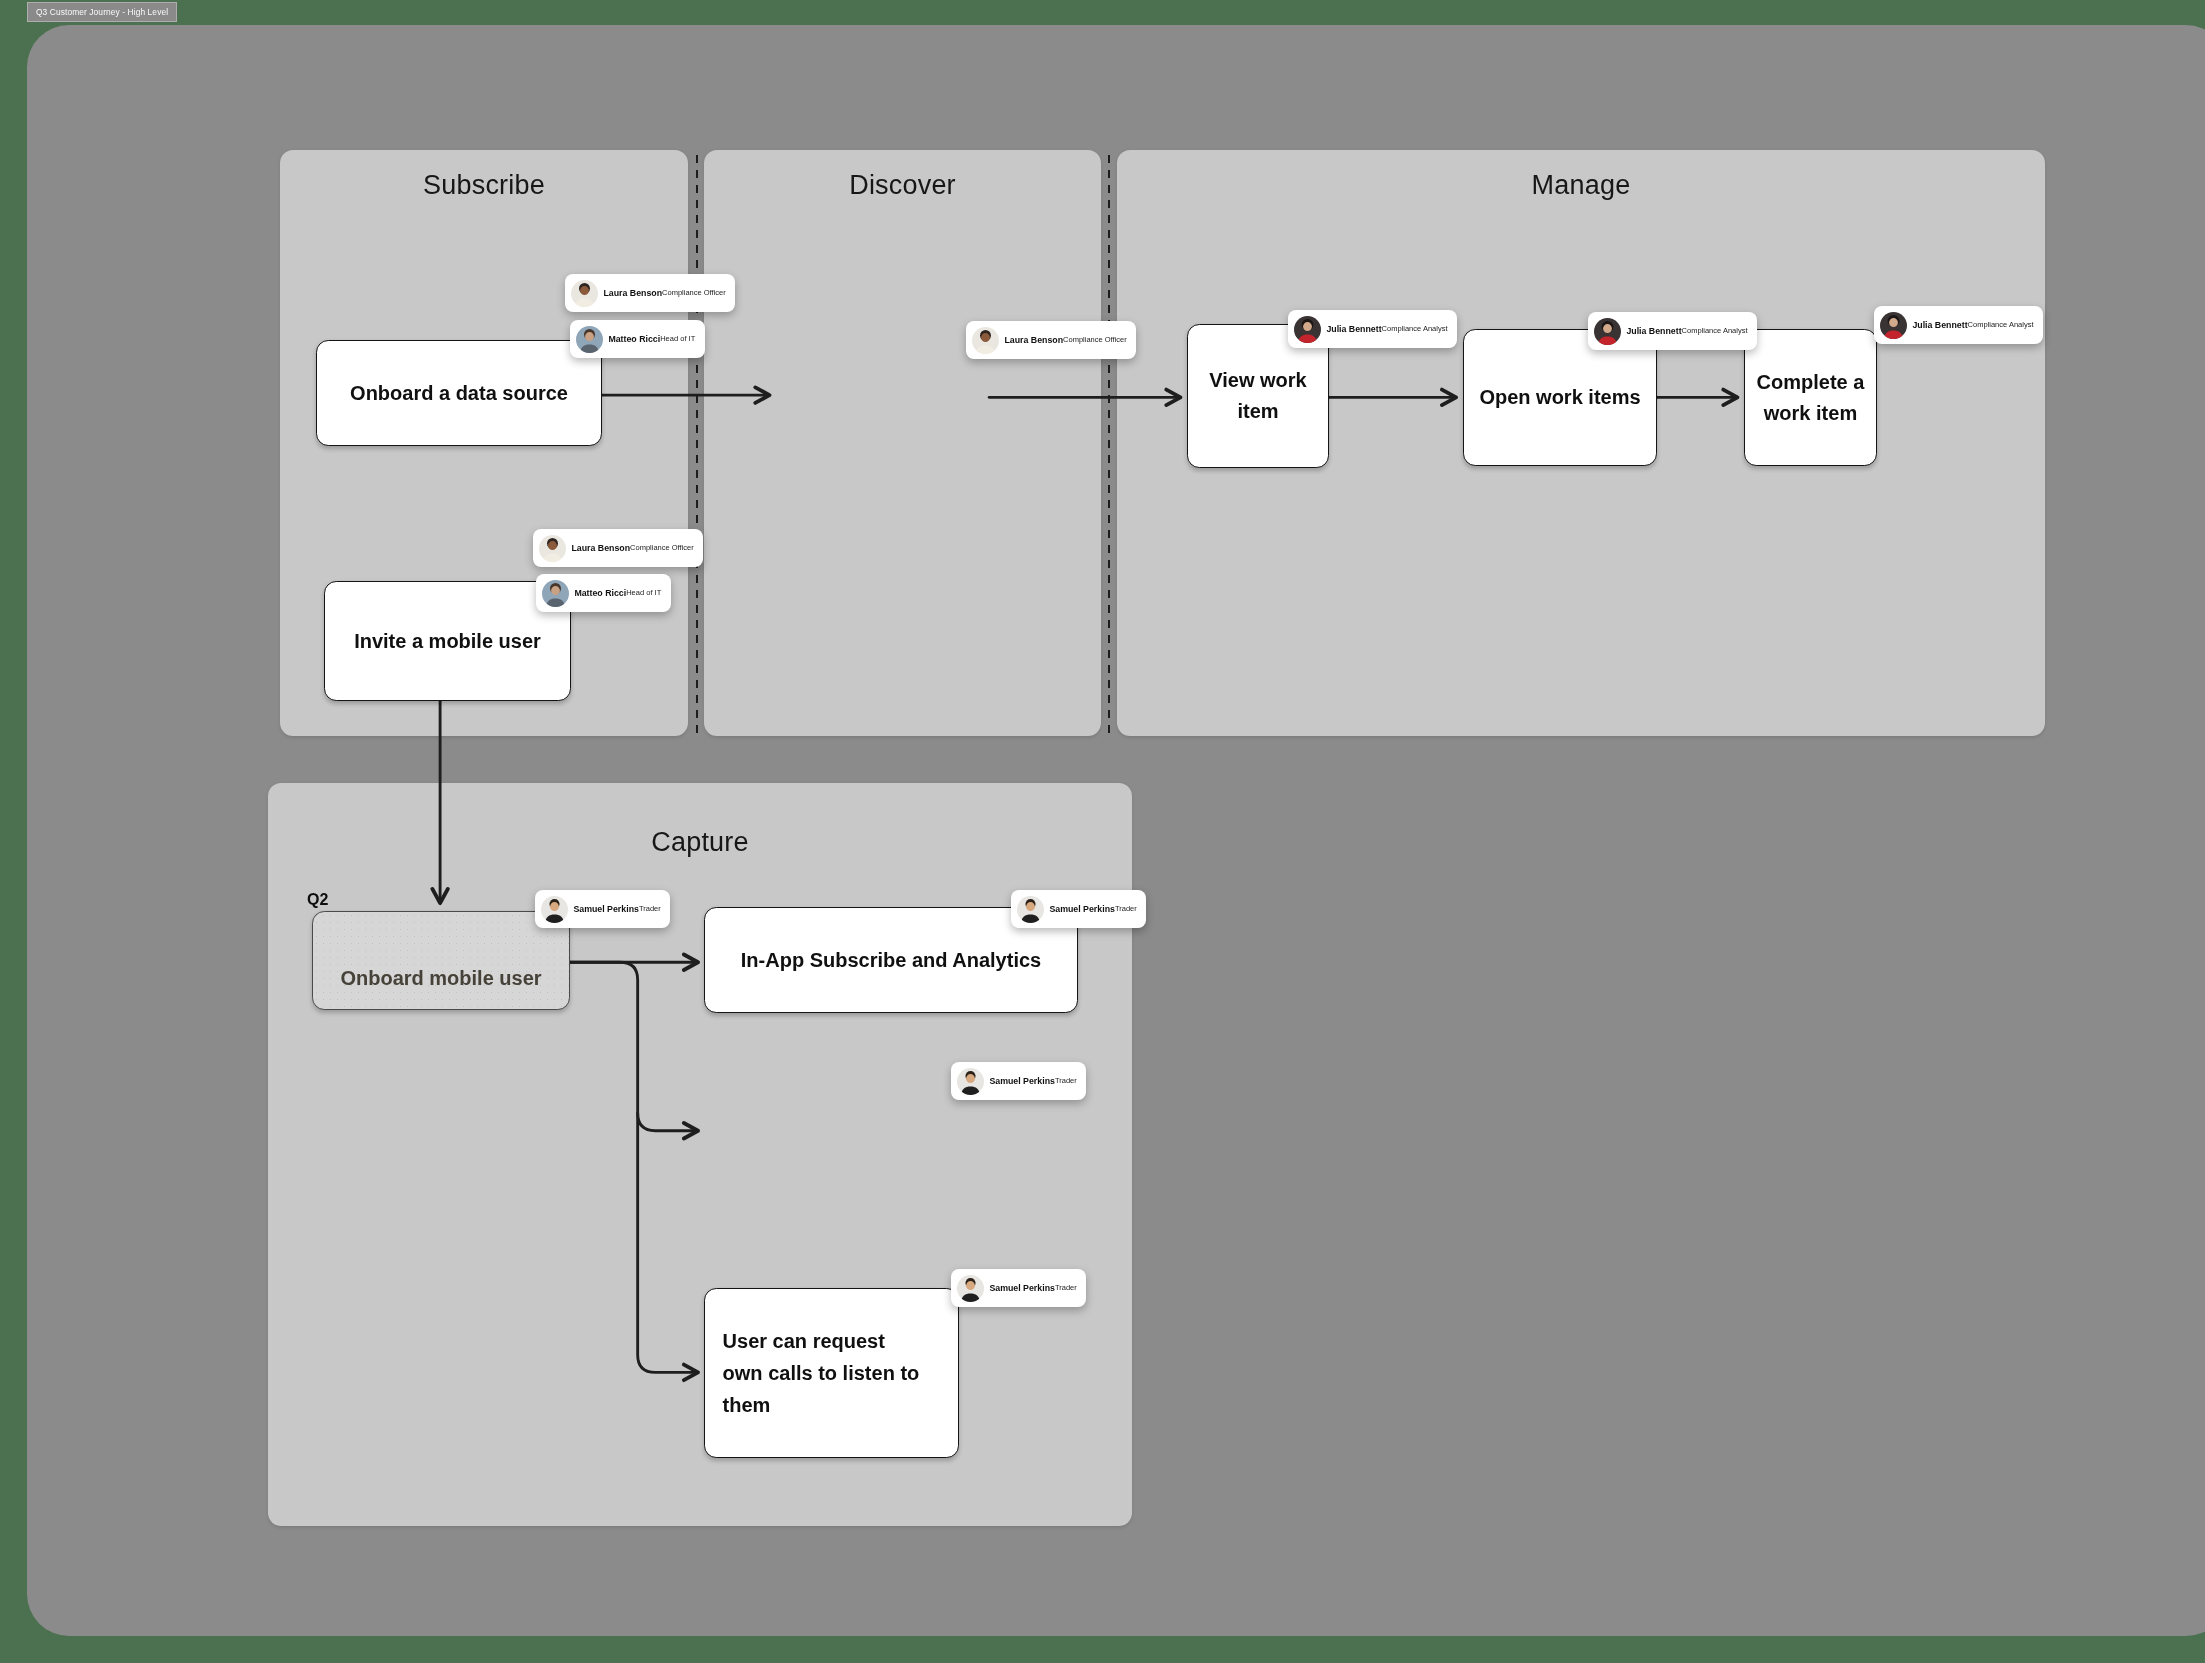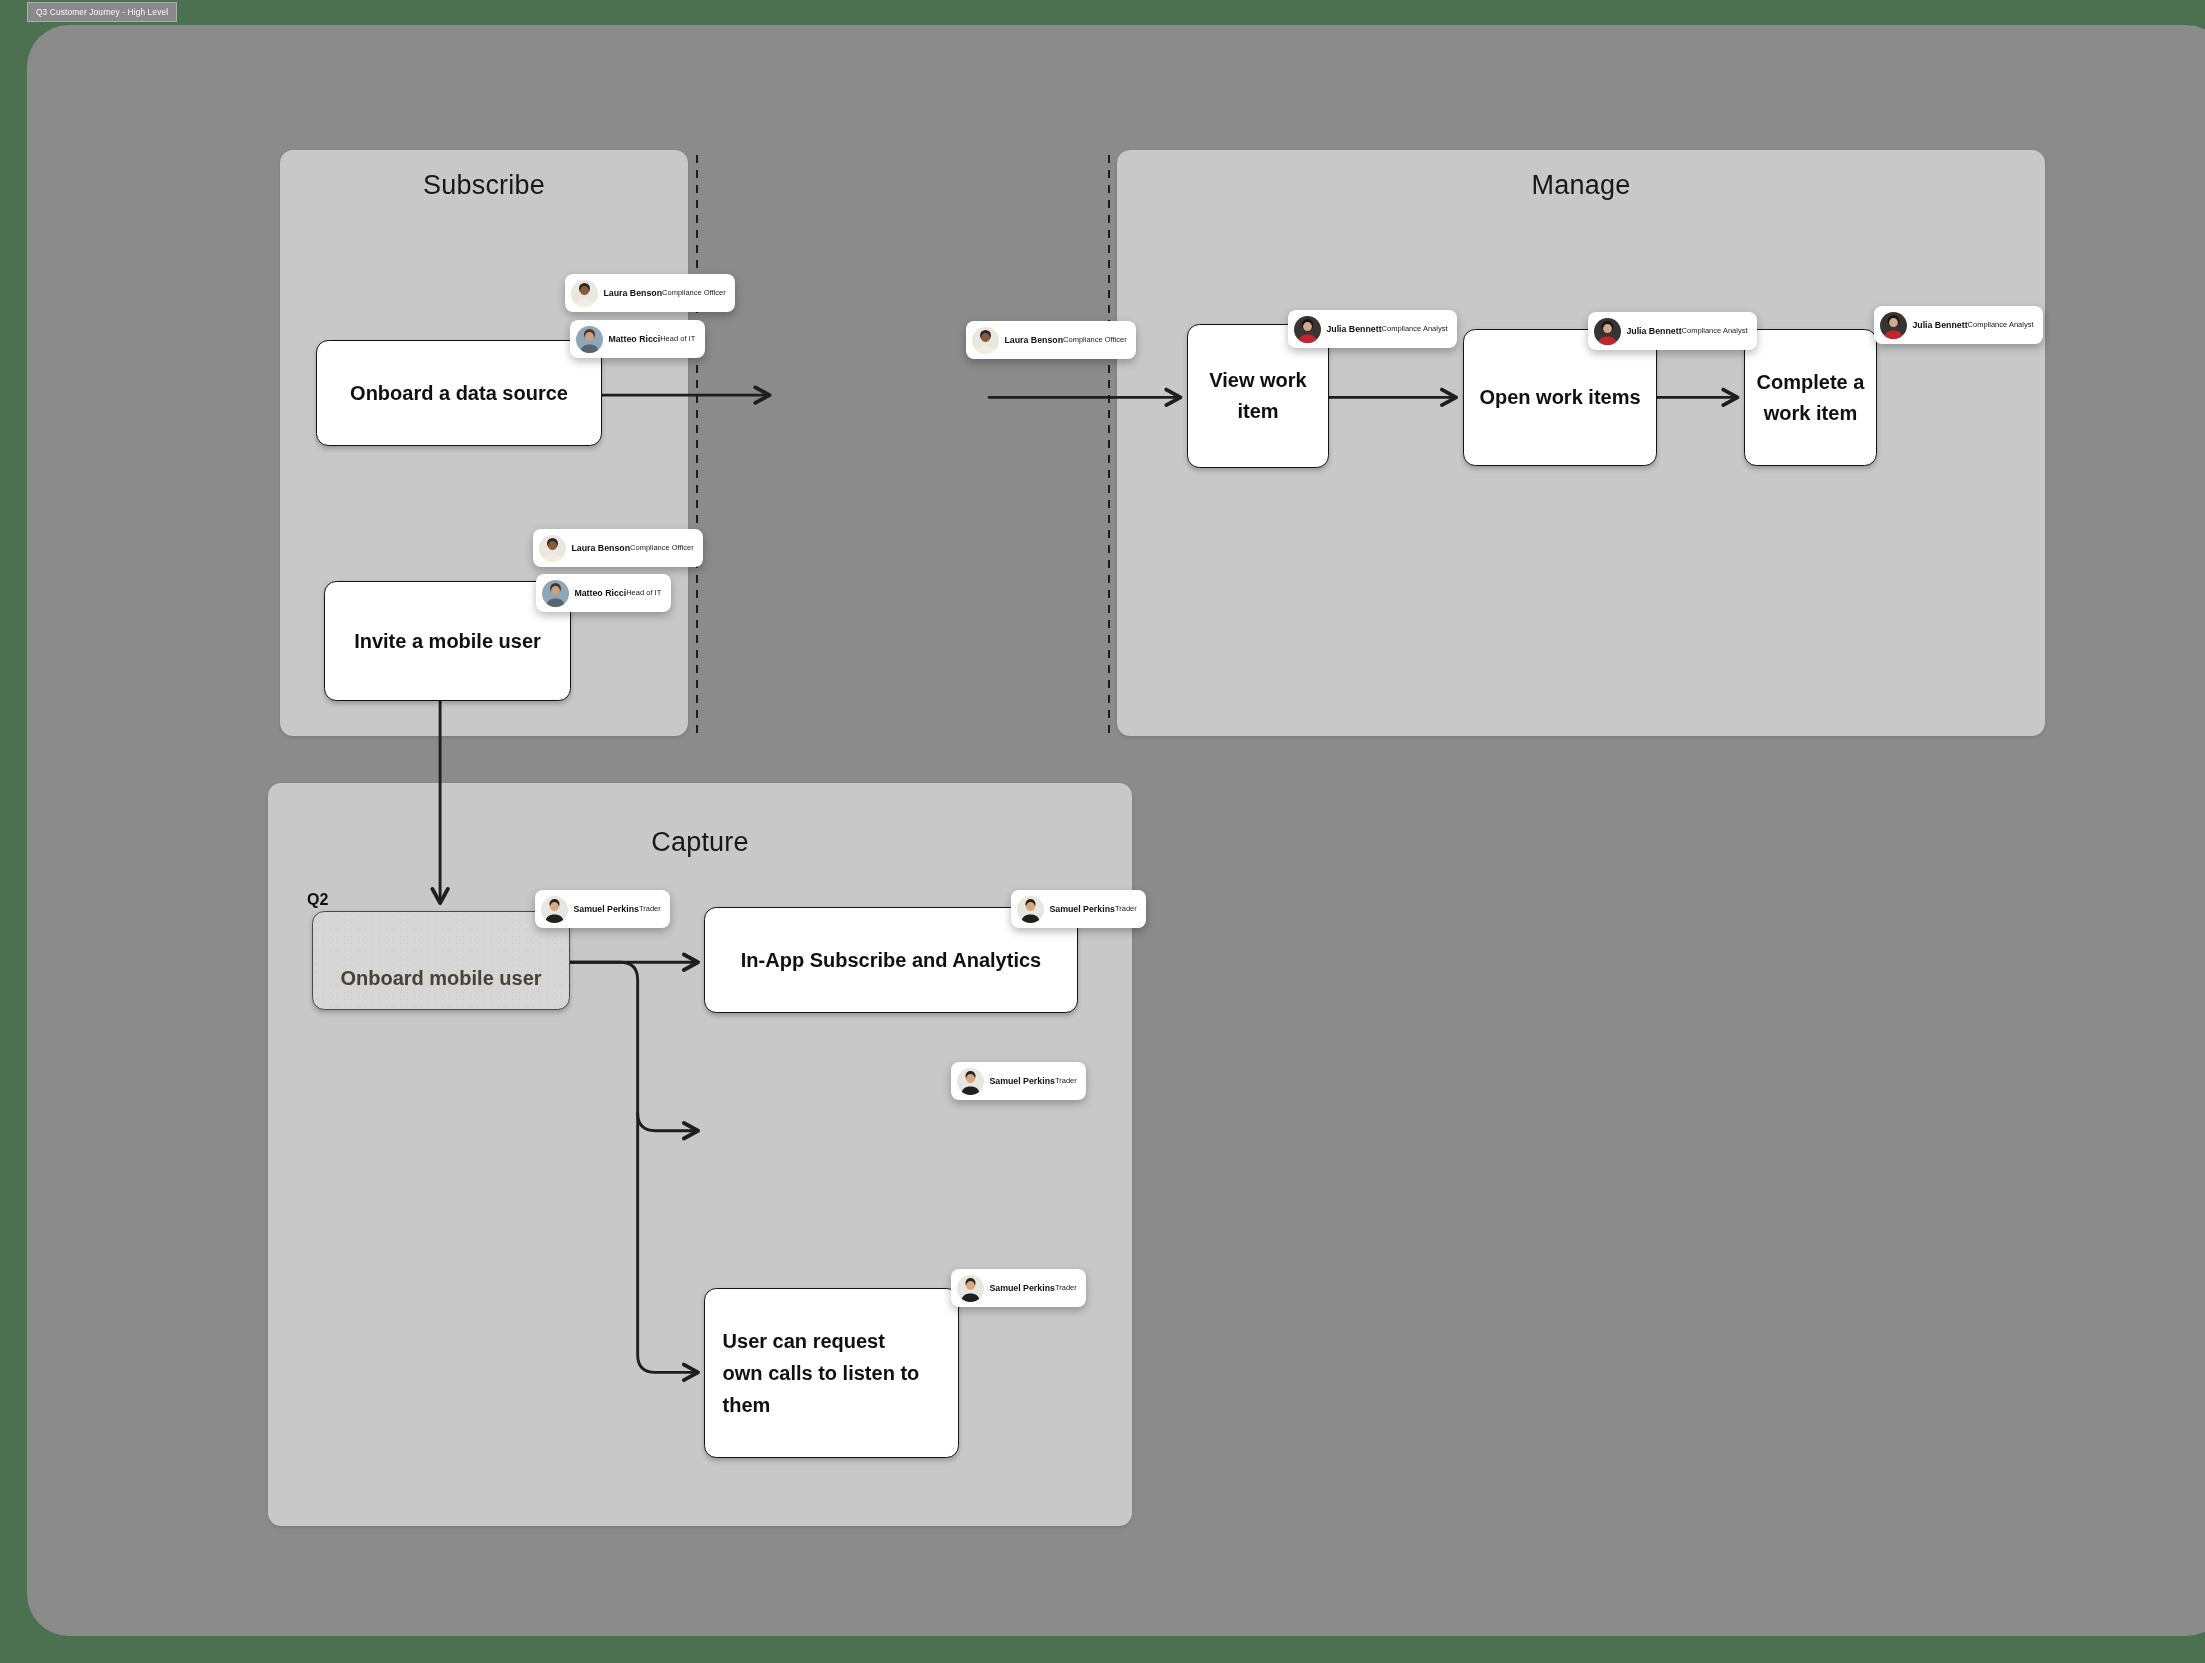--- a/index.html
+++ b/index.html
@@ -85,20 +85,23 @@
 <div class="stage">
 
   <div class="board-tab">
     <span>Q3 Customer Journey - High Level</span>
   </div>
 
   <div class="canvas"></div>
 
   <div class="lane lane-subscribe">
     <div class="lane-title t-top">Subscribe</div>
+  </div>
+  <div class="lane lane-discover">
+    <div class="lane-title t-top">Discover</div>
   </div>
   <div class="lane lane-manage">
     <div class="lane-title t-top">Manage</div>
   </div>
   <div class="lane lane-capture">
     <div class="lane-title t-capture">Capture</div>
   </div>
 
   <div class="divider divider-1"></div>
   <div class="divider divider-2"></div>

